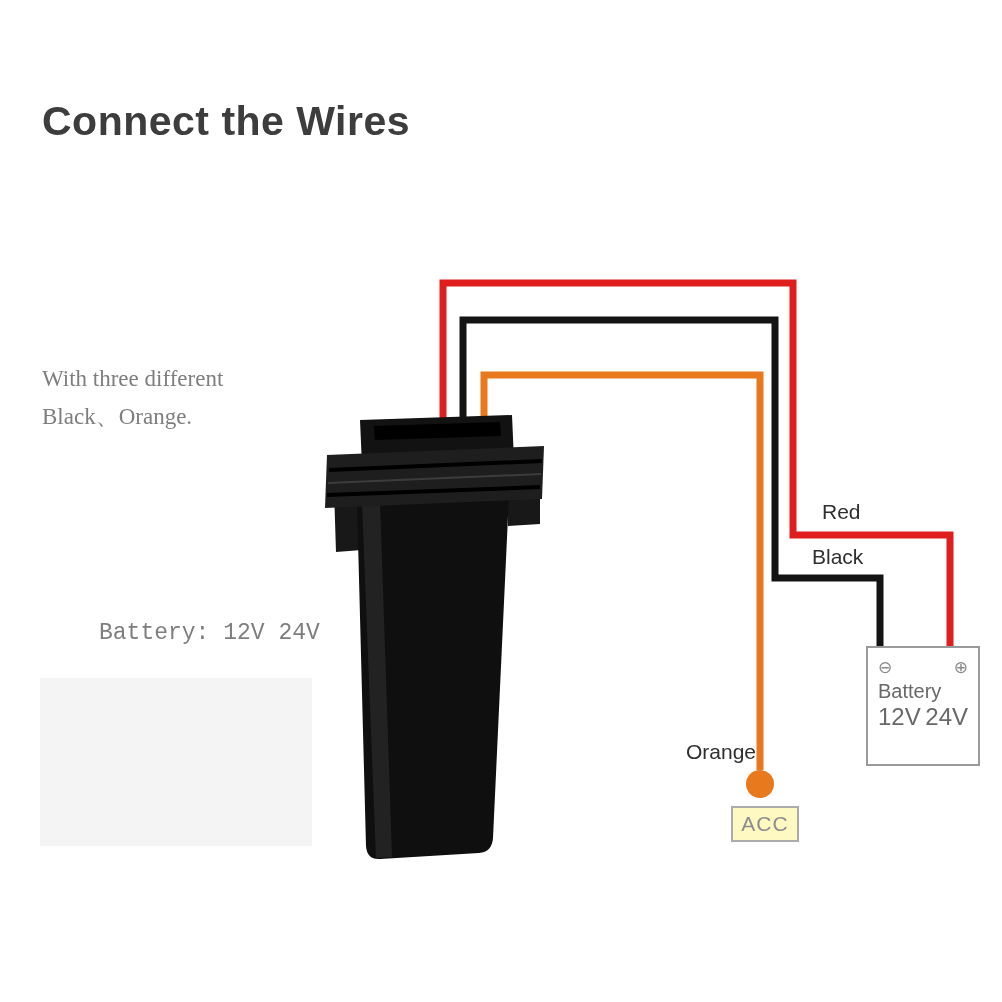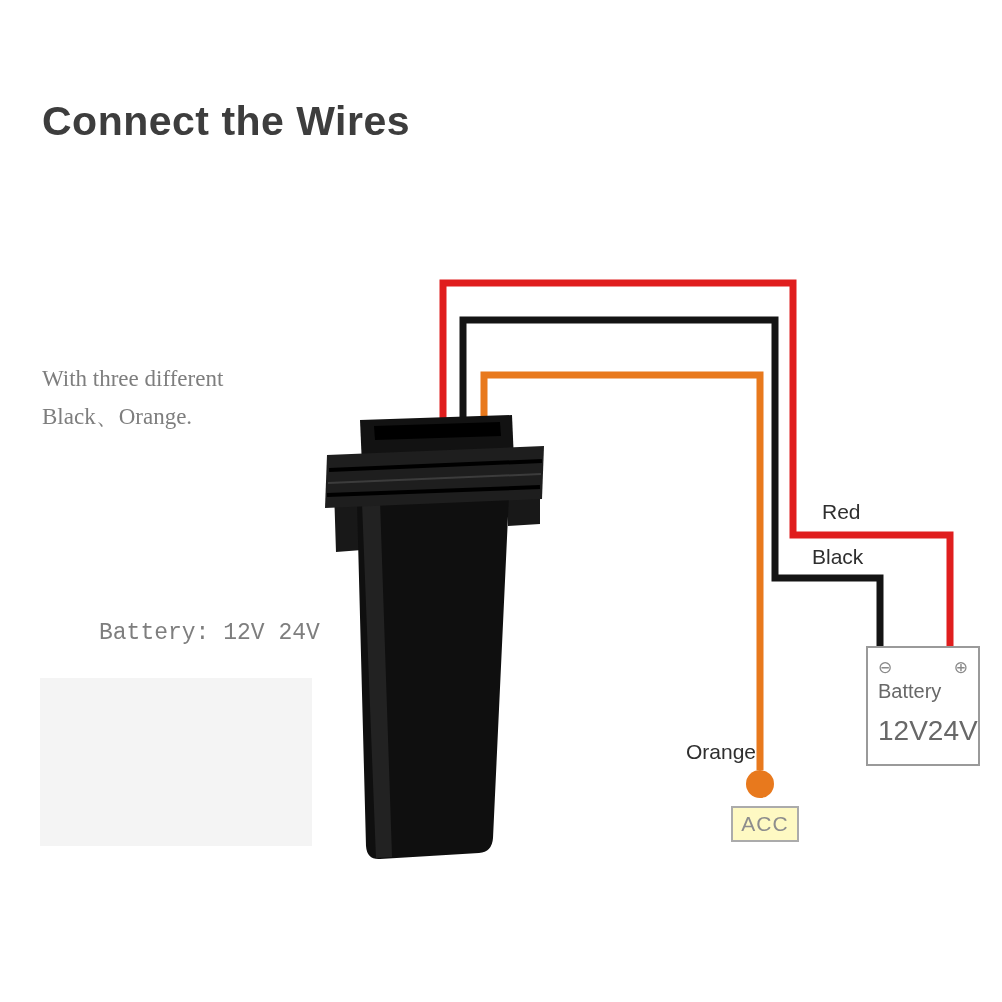--- a/index.html
+++ b/index.html
@@ -57,22 +57,22 @@
   .terminals {
     display:flex; justify-content:space-between;
     font-family:"DejaVu Sans", sans-serif;
     font-size:17px; color:var(--terminal-text, #8a8a8a);
   }
   .battery-name {
     margin-top:3px; font-size:20px;
     color:var(--battery-text, #686868);
   }
   .voltages {
-    margin-top:12px; display:flex; justify-content:space-between;
-    font-size:28px; color:var(--battery-text, #686868);
+    display:flex; justify-content:space-between;
+    font-size:24px; color:var(--battery-text, #686868);
   }
   .acc-box {
     position:absolute; left:731px; top:806px; width:68px; height:36px;
     border:2px solid var(--acc-border, #ababab);
     background:#fef9c3;
     display:flex; align-items:center; justify-content:center;
     font-size:21px; letter-spacing:1px;
     color:var(--acc-text, #8d8d8d);
   }
 </style>

